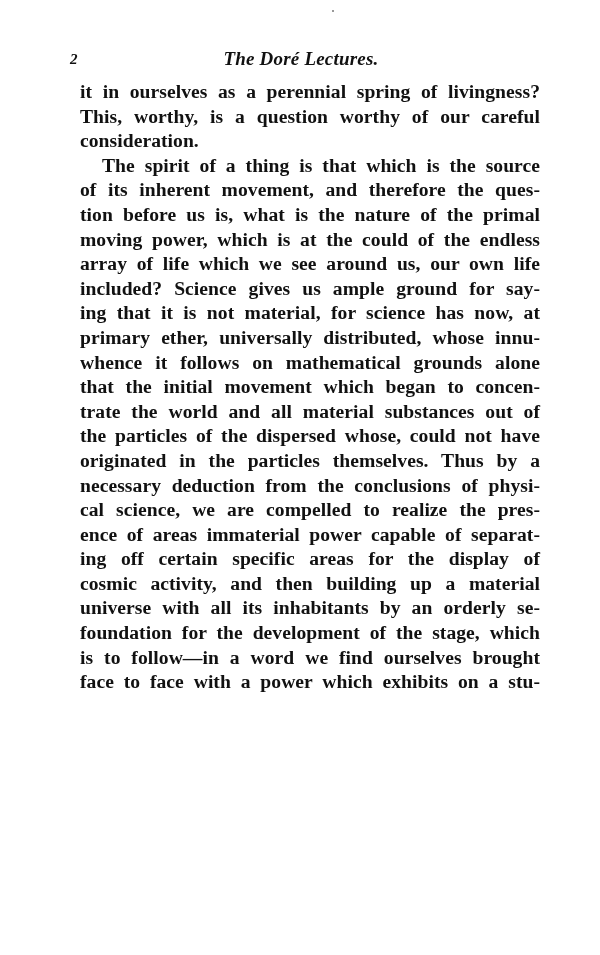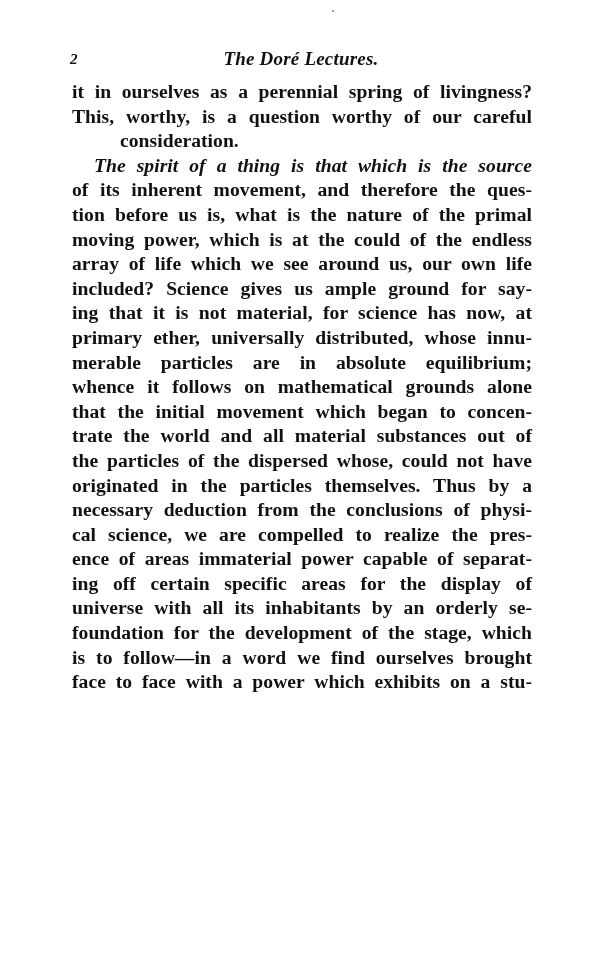--- a/index.html
+++ b/index.html
@@ -46,42 +46,40 @@
       top: 0;
       text-align: center;
       font-size: 19px;
       font-style: italic;
       font-weight: bold;
       letter-spacing: 0.2px;
     }
     .body-text {
       position: absolute;
       top: 80px;
-      left: 72px;
+      left: 80px;
       width: 460px;
       font-size: 19.6px;
       line-height: 24.6px;
       font-weight: bold;
       letter-spacing: 0.05px;
     }
     .line {
       display: block;
       white-space: nowrap;
       text-align: justify;
       text-align-last: justify;
       height: 24.6px;
     }
     .line.last {
       text-align-last: left;
-      margin-left: 48px;
     }
     .line.indent {
       padding-left: 22px;
       box-sizing: border-box;
-      font-style: italic;
     }
   </style>
 </head>
 <body>
 
 <div class="speck"></div>
 
 <div class="running-head">
   <span class="page-number">2</span>
   <span class="running-title">The Doré Lectures.</span>
@@ -95,28 +93,28 @@
   </div>
   <div>
     <span class="line indent">The spirit of a thing is that which is the source</span>
     <span class="line">of its inherent movement, and therefore the ques-</span>
     <span class="line">tion before us is, what is the nature of the primal</span>
     <span class="line">moving power, which is at the could of the endless</span>
     <span class="line">array of life which we see around us, our own life</span>
     <span class="line">included?  Science gives us ample ground for say-</span>
     <span class="line">ing that it is not material, for science has now, at</span>
     <span class="line">primary ether, universally distributed, whose innu-</span>
-    <span class="line">merable particles are in absolute equilibrium;</span>
     <span class="line">whence it follows on mathematical grounds alone</span>
     <span class="line">that the initial movement which began to concen-</span>
     <span class="line">trate the world and all material substances out of</span>
     <span class="line">the particles of the dispersed whose, could not have</span>
     <span class="line">originated in the particles themselves.  Thus by a</span>
     <span class="line">necessary deduction from the conclusions of physi-</span>
     <span class="line">cal science, we are compelled to realize the pres-</span>
     <span class="line">ence of areas immaterial power capable of separat-</span>
     <span class="line">ing off certain specific areas for the display of</span>
+    <span class="line">cosmic activity, and then building up a material</span>
     <span class="line">universe with all its inhabitants by an orderly se-</span>
     <span class="line">foundation for the development of the stage, which</span>
     <span class="line">is to follow—in a word we find ourselves brought</span>
     <span class="line">face to face with a power which exhibits on a stu-</span>
   </div>
 </div>
 
 </body></html>

